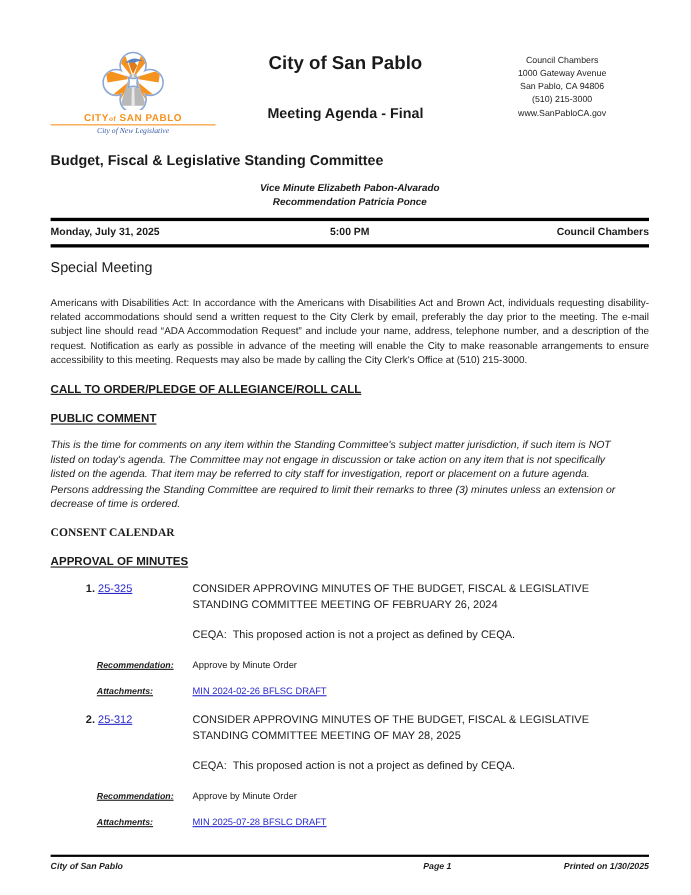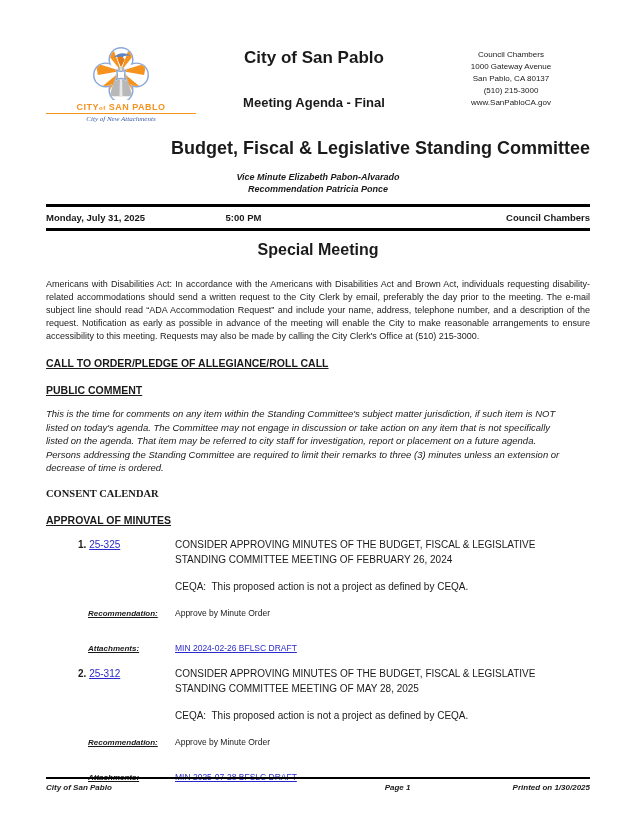--- a/index.html
+++ b/index.html
@@ -28,33 +28,33 @@
     font-family:"Liberation Serif", serif; font-style:italic;
     font-size:7px; color:#3a5da8; margin-top:1px;
   }
 
   .city-title { font-size:17px; font-weight:bold; }
   .agenda-title { font-size:13px; font-weight:bold; margin-top:27px; }
 
   .contact-line { font-size:8px; line-height:12px; }
 
   
-  .committee-name { text-align:right; font-size:18px; font-weight:bold; margin-top:15px; }
+  .committee-name { text-align:left; font-size:13px; font-weight:bold; margin-top:15px; }
   .members { text-align:center; margin-top:13px; }
   .member { font-size:9px; font-weight:bold; font-style:italic; line-height:11.5px; }
 
   .rule-thick { border:0; height:3px; background:#000; margin-top:9px; }
   .rule-thick2 { border:0; height:3px; background:#000; margin-top:5px; }
 
   .info-row { display:flex; margin-top:5px; font-size:9.5px; font-weight:bold; }
   .info-date { width:33%; text-align:left; }
-  .info-time { width:34%; text-align:left; }
+  .info-time { width:34%; text-align:center; }
   .info-loc  { width:33%; text-align:right; }
 
-  .meeting-type { text-align:center; font-size:16px; font-weight:bold; margin-top:10px; }
+  .meeting-type { font-size:13px; font-weight:normal; margin-top:10px; }
 
   
   .ada {
     margin-top:19px; font-size:9px; line-height:13px;
     text-align:justify;
   }
   .sec-head { font-size:10.5px; font-weight:bold; text-decoration:underline; margin-top:14px; }
   .sec-head.mt-lg { margin-top:14px; }
   .sec-head-plain { font-size:10.5px; font-weight:bold; margin-top:13px;font-family:Liberation Serif, serif; }
 
@@ -64,21 +64,21 @@
   }
 
   
   .item { margin-top:11px; padding-left:32px; display:grid; grid-template-columns:97px 1fr; }
   .item-head { font-size:10px; line-height:15.5px; }
   .item-num { font-weight:bold; }
   .file-link { color:#2a2acc; text-decoration:underline; cursor:pointer; }
   .item-body { font-size:10px; line-height:15.5px; padding-right:28px; }
   .item-ceqa { font-size:10px; margin-top:13px; white-space:pre-wrap; }
 
-  .meta-row { margin-top:19px; padding-left:42px; display:grid; grid-template-columns:87px 1fr; align-items:baseline; }
+  .meta-row { margin-top:9px; padding-left:42px; display:grid; grid-template-columns:87px 1fr; align-items:baseline; }
   .meta-row.first { margin-top:16px; }
   .meta-label { font-size:8px; font-weight:bold; font-style:italic; text-decoration:underline; }
   .meta-value { font-size:8.5px; }
   .att-link { font-size:8.5px; color:#2a2acc; text-decoration:underline; cursor:pointer; }
 
   
   .footer { position:absolute; left:46px; right:38px; bottom:22px; }
   .footer-rule { border:0; height:2px; background:#000; }
   .footer-row { display:flex; margin-top:4px; font-size:8px; font-weight:bold; font-style:italic; }
   .footer-left { width:33%; text-align:left; }
@@ -124,32 +124,32 @@
             <polygon points="30,26 46,6 38,3" fill="#f6921e"></polygon>
 
             <polygon points="27,22 33,22 42,52 18,52" fill="#b8b8b8"></polygon>
             <polygon points="29.2,22 30.8,22 31.6,52 28.4,52" fill="#e8e8e8"></polygon>
 
             <path d="M22,12 Q30,4 40,10 Q33,9 30,13 Q26,10 22,12 Z" fill="#5b84c4"></path>
             <path d="M26,12 Q31,9 34,14 L30,22 Q27,16 26,12 Z" fill="#e07b1a"></path>
           </g>
         </svg>
         <div class="logo-name"><span>CITY</span><span class="of">of</span>&nbsp;<span>SAN PABLO</span></div>
-        <div class="logo-tagline">City of New Attachments</div>
+        <div class="logo-tagline">City of New Legislative</div>
       </div>
 
       <div class="hdr-center">
         <div class="city-title">City of San Pablo</div>
         <div class="agenda-title">Meeting Agenda - Final</div>
       </div>
 
       <div class="hdr-right">
         <div class="contact-line">Council Chambers</div>
         <div class="contact-line">1000 Gateway Avenue</div>
-        <div class="contact-line">San Pablo, CA 80137</div>
+        <div class="contact-line">San Pablo, CA 94806</div>
         <div class="contact-line">(510) 215-3000</div>
         <div class="contact-line">www.SanPabloCA.gov</div>
       </div>
     </div>
 
     <div class="committee-name">Budget, Fiscal &amp; Legislative Standing Committee</div>
     <div class="members">
       <div class="member">Vice Minute Elizabeth Pabon-Alvarado</div>
       <div class="member">Recommendation Patricia Ponce</div>
     </div>

